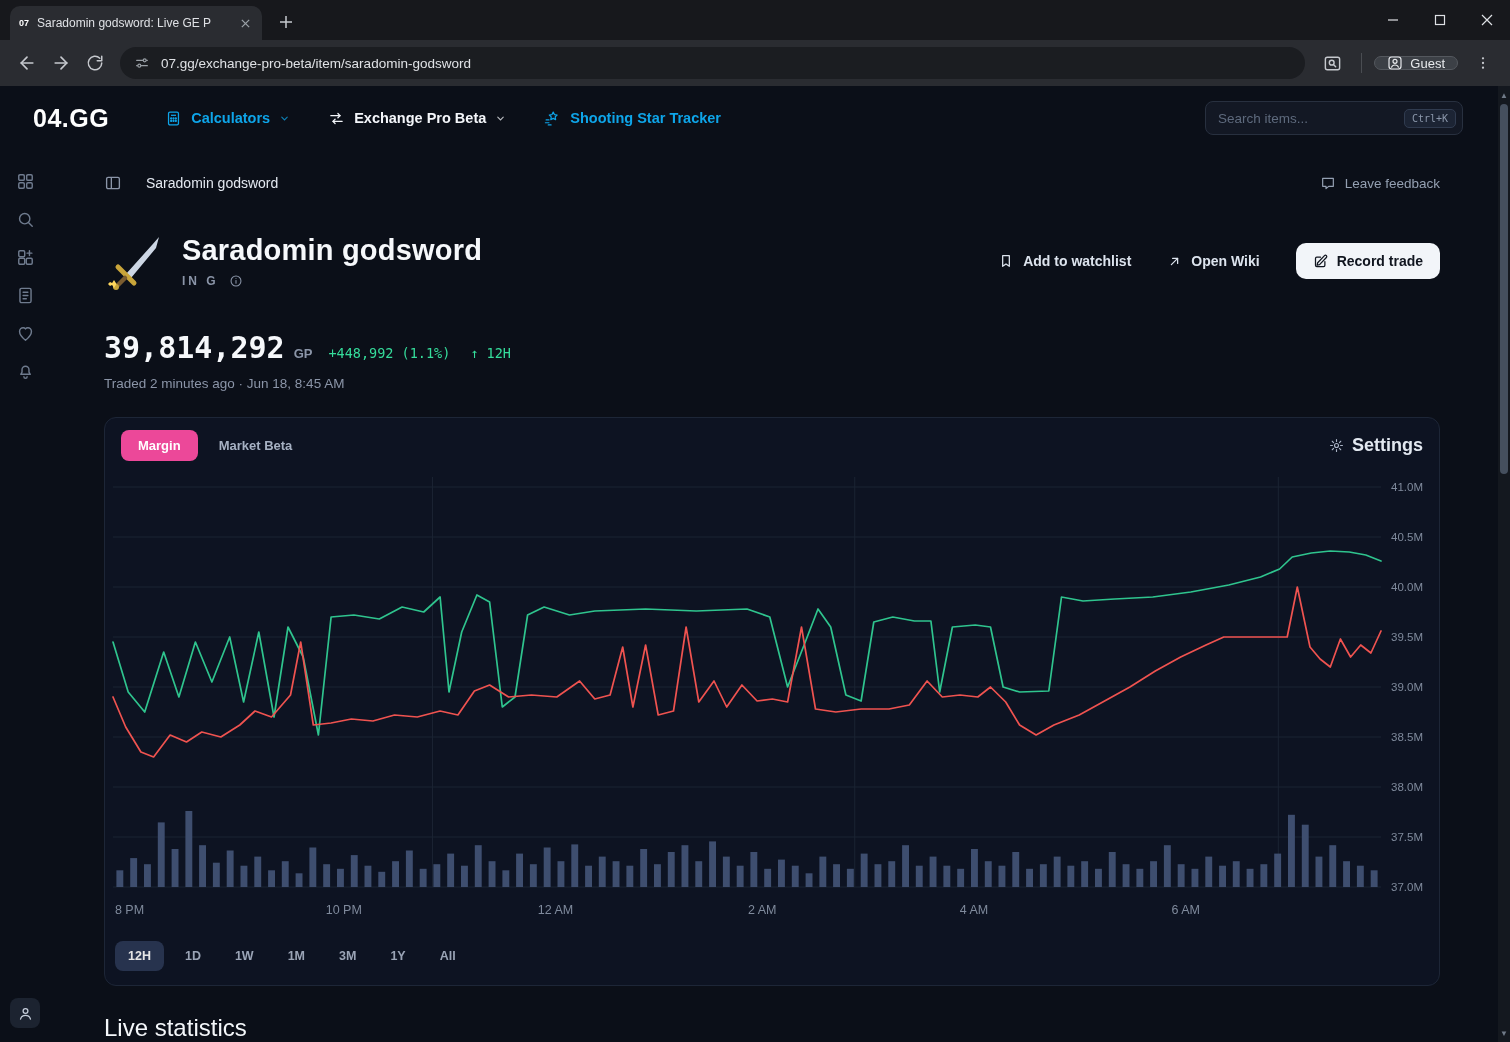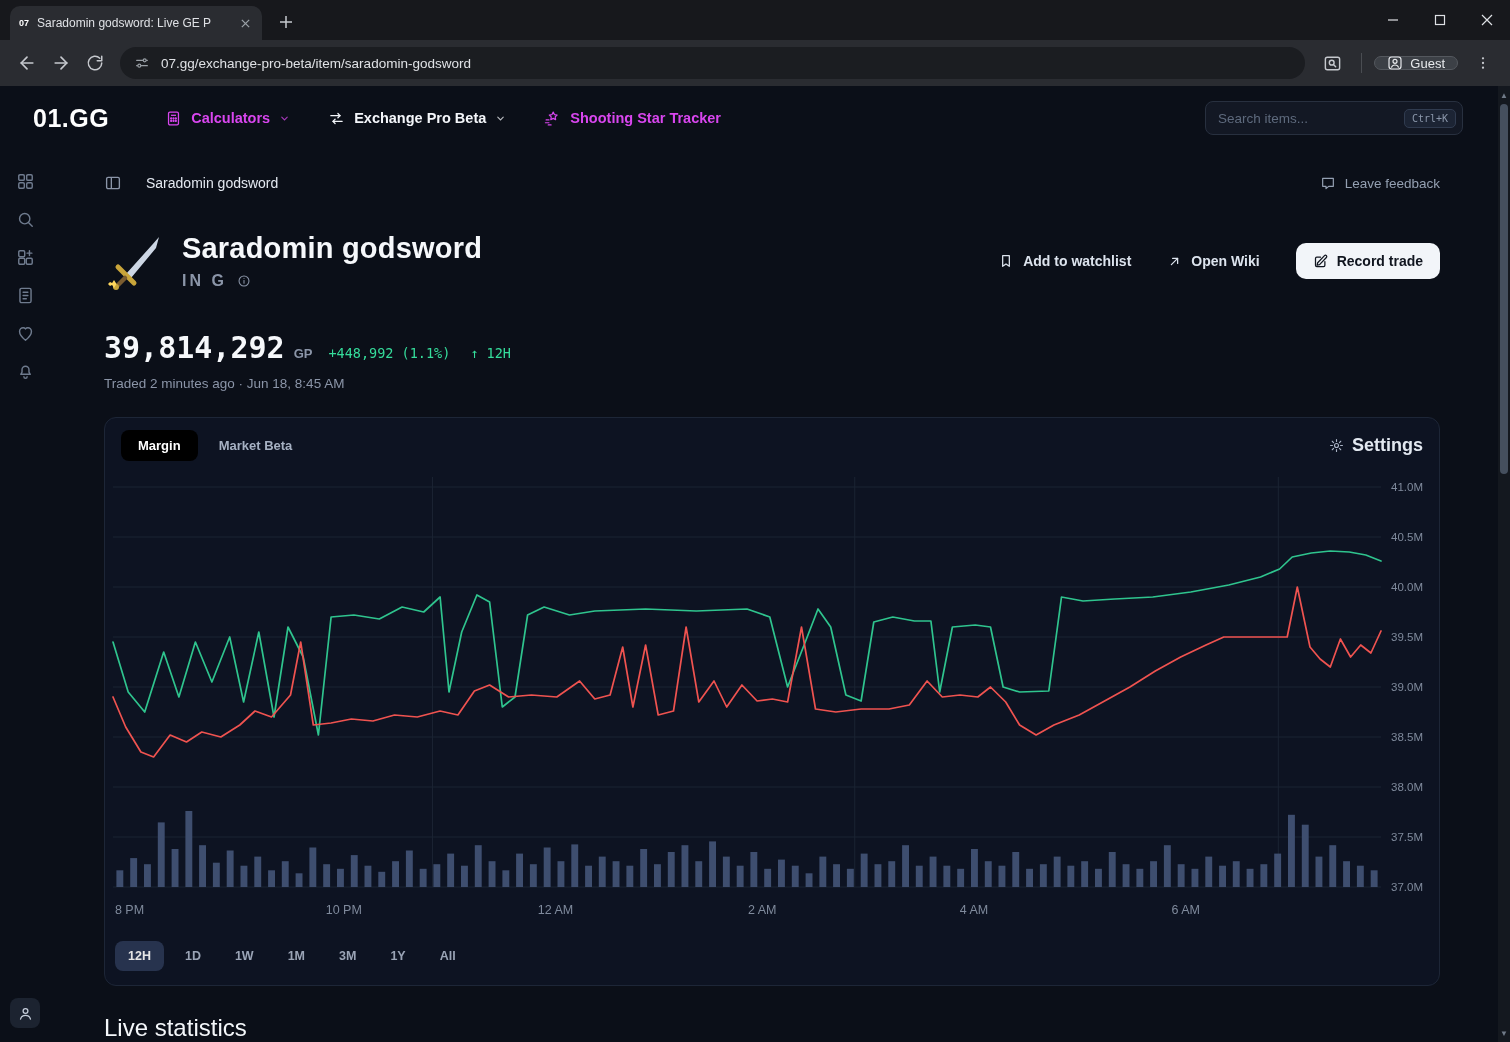--- a/index.html
+++ b/index.html
@@ -24,21 +24,21 @@
   .tb-right { display:flex; align-items:center; gap:8px; }
   .tb-sep { width:1px; height:20px; background:#4a4d52; margin:0 4px; }
   .guest-chip { height:14px; background:#3c4046; border:1px solid #54585e; border-radius:8px; display:flex; align-items:center; gap:7px; padding:0 12px; color:#e8eaed; font-size:13px; }
 
   
   .page { position:relative; height:956px; }
 
   .site-header { height:64px; display:flex; align-items:center; padding:0 47px 0 33px; }
   .logo { font-size:25px; font-weight:800; color:#ffffff; letter-spacing:.5px; }
   .main-nav { display:flex; align-items:center; margin-left:56px; gap:38px; }
-  .nav-item { display:flex; align-items:center; gap:9px; font-size:14.5px; color:#d946ef; font-weight:600; }
+  .nav-item { display:flex; align-items:center; gap:9px; font-size:14.5px; color:#0ea5e9; font-weight:600; }
   .nav-item.active { color:#f4f6fa; }
   .search-box { margin-left:auto; width:258px; height:34px; background:#131824; border:1px solid #28303f; border-radius:8px; display:flex; align-items:center; padding:0 6px 0 12px; gap:1px; }
   .search-input { flex:1; min-width:0; background:transparent; border:none; outline:none; color:#cbd5e1; font-size:13.5px; font-family:"Liberation Sans",sans-serif; }
   .search-input::placeholder { color:#5e6a7d; }
   .kbd { background:#1c2434; border:1px solid #303b4f; color:#8b97ab; font-family:"DejaVu Sans Mono",monospace; font-size:10px; padding:3px 7px; border-radius:5px; }
 
   .page-body { display:flex; height:892px; }
   .rail { width:50px; display:flex; flex-direction:column; align-items:center; padding:20px 0 14px; flex:0 0 auto; }
   .rail-top { display:flex; flex-direction:column; gap:16px; }
   .rail-btn { width:22px; height:22px; color:#6f7b8e; display:grid; place-items:center; }
@@ -49,36 +49,36 @@
 
   .breadcrumb-row { margin-top:24px; width:1336px; display:flex; align-items:center; }
   .bc-toggle { color:#8b95a8; display:grid; place-items:center; }
   .bc-name { margin-left:24px; font-size:14px; color:#e4e9f1; }
   .feedback { margin-left:auto; display:flex; align-items:center; gap:9px; color:#94a0b2; font-size:13.5px; }
 
   .item-row { margin-top:40px; width:1336px; display:flex; align-items:center; }
   .item-icon { width:64px; height:58px; flex:0 0 auto; }
   .title-block { margin-left:14px; }
   .item-title { font-size:29px; font-weight:bold; color:#f6f8fb; letter-spacing:.2px; }
-  .item-tags { margin-top:7px; display:flex; align-items:center; gap:10px; color:#8b95a8; font-size:16px; letter-spacing:3px; font-weight:600; }
+  .item-tags { margin-top:7px; display:flex; align-items:center; gap:10px; color:#8b95a8; font-size:12px; letter-spacing:3px; font-weight:600; }
   .item-actions { margin-left:auto; display:flex; align-items:center; gap:36px; }
   .ghost-btn { display:flex; align-items:center; gap:9px; color:#dce3ed; font-size:14px; font-weight:600; background:none; border:none; cursor:pointer; font-family:inherit; }
   .primary-btn { display:flex; align-items:center; gap:9px; background:#f2f5f9; color:#10151f; font-size:14px; font-weight:700; padding:10px 17px; border-radius:10px; border:none; cursor:pointer; font-family:inherit; }
 
   .price-row { margin-top:40px; display:flex; align-items:baseline; }
   .price { font-family:"DejaVu Sans Mono",monospace; font-size:30px; font-weight:bold; color:#f6f8fb; }
   .currency { margin-left:9px; font-size:13px; color:#8b95a8; font-weight:600; }
   .change { margin-left:16px; font-family:"DejaVu Sans Mono",monospace; font-size:13.5px; color:#35dc9b; }
   .period { margin-left:20px; font-family:"DejaVu Sans Mono",monospace; font-size:13.5px; color:#35dc9b; }
   .traded { margin-top:11px; color:#8b95a8; font-size:13.5px; }
 
   .card { margin-top:26px; width:1336px; border:1px solid #1d2637; border-radius:12px; background:#0d1322; }
   .card-head { display:flex; align-items:center; padding:12px 16px; }
   .chip { padding:8px 17px; border-radius:8px; font-size:13px; font-weight:700; color:#a6b1c3; background:none; border:none; cursor:pointer; font-family:inherit; }
-  .chip.active { background:#000000; color:#ffffff; }
+  .chip.active { background:#ec4899; color:#ffffff; }
   .chip + .chip { margin-left:4px; }
   .settings-btn { margin-left:auto; display:flex; align-items:center; gap:8px; color:#e2e8f0; font-size:18px; font-weight:600; background:none; border:none; cursor:pointer; font-family:inherit; }
 
   .range-row { display:flex; gap:8px; padding:8px 10px 14px; }
   .range-chip { padding:8px 13px; border-radius:8px; font-size:12.5px; font-weight:700; color:#9aa4b6; background:none; border:none; cursor:pointer; font-family:inherit; }
   .range-chip.active { background:#27334e; color:#e5e5e5; }
 
   .live-title { margin-top:28px; font-size:24px; font-weight:400; color:#f4f7fa; }
 
   
@@ -181,21 +181,21 @@
           <circle cx="12" cy="12" r="1.7"></circle>
           <circle cx="12" cy="19" r="1.7"></circle>
         </svg>
     </div>
   </div>
 </div>
 
 <div class="page">
 
   <header class="site-header">
-    <div class="logo">01.GG</div>
+    <div class="logo">04.GG</div>
     <nav class="main-nav">
       <div class="nav-item">
         <span style="display:grid;place-items:center;">
           <svg width="17" height="17" viewBox="0 0 24 24" fill="none" stroke="currentColor" stroke-width="1.8">
               <rect x="5" y="3" width="14" height="18" rx="2"></rect>
               <path d="M8.5 7.5h7"></path>
               <circle cx="8.7" cy="12" r="0.7" fill="currentColor"></circle>
               <circle cx="12" cy="12" r="0.7" fill="currentColor"></circle>
               <circle cx="15.3" cy="12" r="0.7" fill="currentColor"></circle>
               <circle cx="8.7" cy="15.5" r="0.7" fill="currentColor"></circle>

